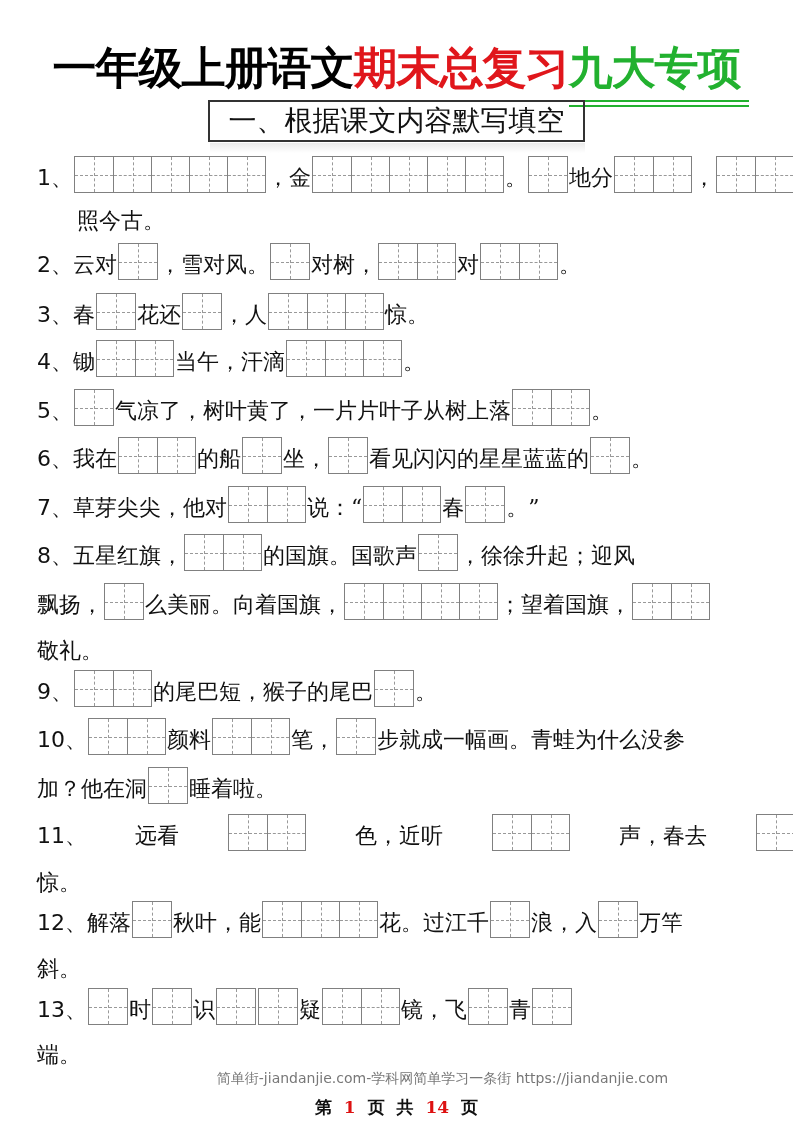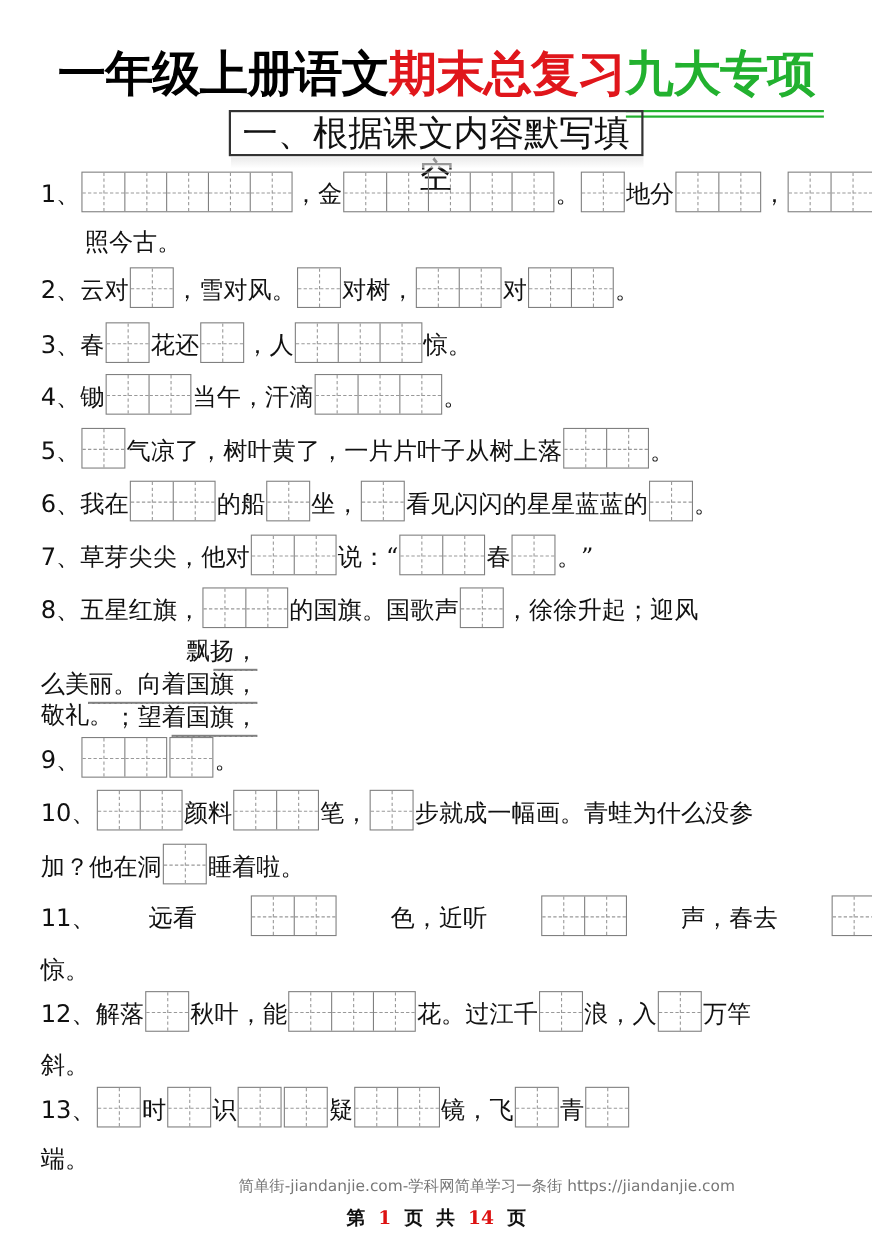--- a/index.html
+++ b/index.html
@@ -8,21 +8,21 @@
   .title { position:absolute; left:0; top:38px; width:793px; text-align:center;
            font-family:"DejaVu Sans","Liberation Sans",sans-serif; font-weight:bold;
            font-size:44px; line-height:60px; letter-spacing:-1px; white-space:nowrap; }
   .title .black { color:#000; }
   .title .red { color:#e0161b; }
   .title .green { color:#22b12f; position:relative; display:inline-block; }
   .title .green::after { content:""; position:absolute; left:0; right:-8px; bottom:-4px;
            height:2px; background:#22b12f; box-shadow:0 5px 0 #22b12f; }
   .section { position:absolute; left:208px; top:100px; width:377px; height:42px;
              border:2px solid #333; box-sizing:border-box; text-align:center;
-             font-size:32px; line-height:38px; font-family:"DejaVu Sans","Liberation Sans",sans-serif; }
+             font-size:28px; line-height:38px; font-family:"DejaVu Sans","Liberation Sans",sans-serif; }
   .section-shadow { position:absolute; left:210px; top:143px; width:375px; height:10px;
              background:linear-gradient(#ddd,#fff); opacity:.6; }
   .line { position:absolute; left:37px; height:40px; white-space:nowrap;
           font-size:22px; line-height:40px; display:flex; align-items:flex-end; }
   .line .seg { display:inline-block; line-height:26px; padding-bottom:2px; }
   .line .num { font-family:"DejaVu Sans","Liberation Sans",sans-serif; }
   .grp { display:inline-flex; border:1.5px solid #808080; height:37px; box-sizing:border-box; margin:0 1px; }
   .cell { width:38px; height:100%; box-sizing:border-box; position:relative; }
   .cell + .cell { border-left:1.5px solid #808080; }
   .cell::before { content:""; position:absolute; left:50%; top:0; bottom:0; border-left:1px dashed #999; }
@@ -191,21 +191,21 @@
       <span class="grp">
         <span class="cell"></span>
         <span class="cell"></span>
       </span>
       <span class="seg">的国旗。国歌声</span>
       <span class="grp">
         <span class="cell"></span>
       </span>
       <span class="seg">，徐徐升起；迎风</span>
     </div>
-    <div class="line" style="top: 580px; flex-direction: column;">
+    <div class="line" style="top: 580px;">
       <span class="seg">飘扬，</span>
       <span class="grp">
         <span class="cell"></span>
       </span>
       <span class="seg">么美丽。向着国旗，</span>
       <span class="grp">
         <span class="cell"></span>
         <span class="cell"></span>
         <span class="cell"></span>
         <span class="cell"></span>
@@ -218,20 +218,21 @@
     </div>
     <div class="line" style="top: 626px;">
       <span class="seg">敬礼。</span>
     </div>
     <div class="line" style="top: 667px;">
       <span class="seg num">9、</span>
       <span class="grp">
         <span class="cell"></span>
         <span class="cell"></span>
       </span>
+      <span class="seg">的尾巴短，猴子的尾巴</span>
       <span class="grp">
         <span class="cell"></span>
       </span>
       <span class="seg">。</span>
     </div>
     <div class="line" style="top: 715px;">
       <span class="seg num">10、</span>
       <span class="grp">
         <span class="cell"></span>
         <span class="cell"></span>

